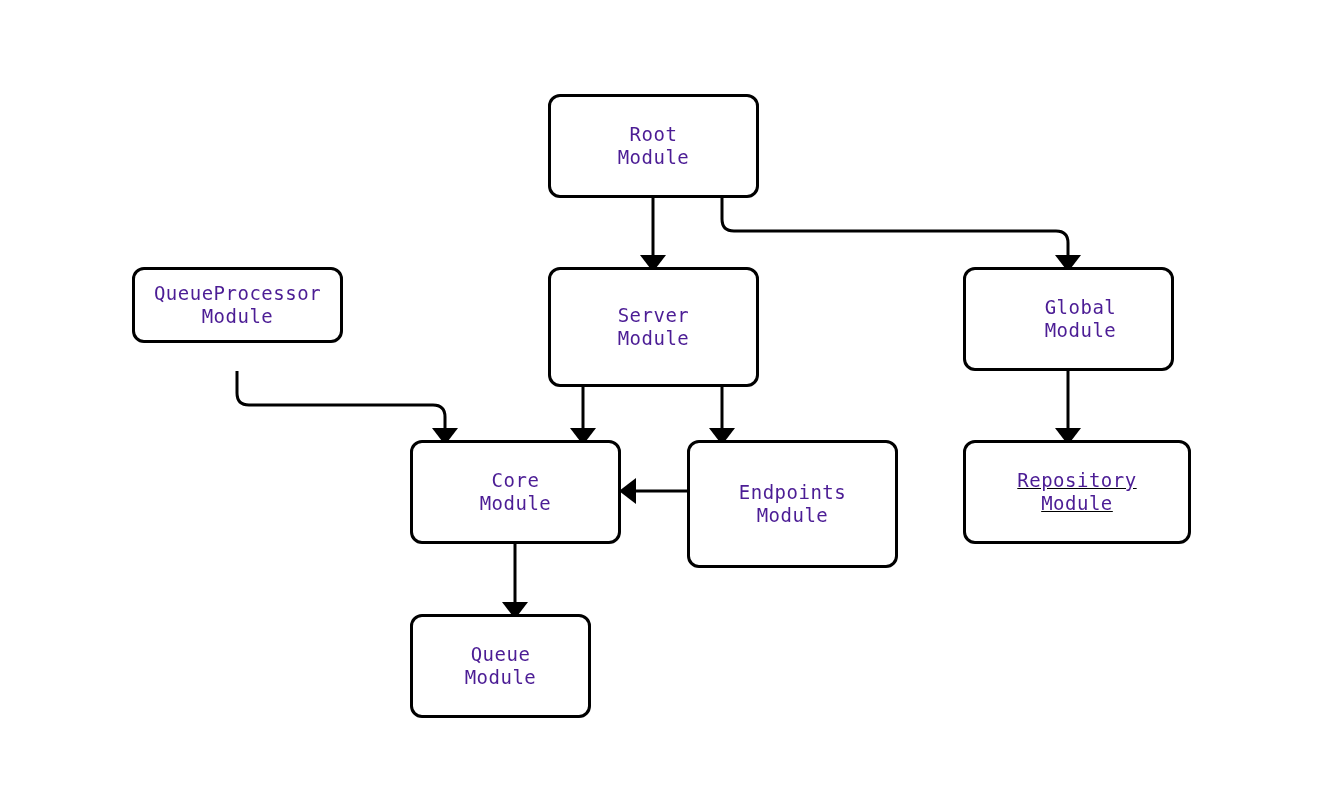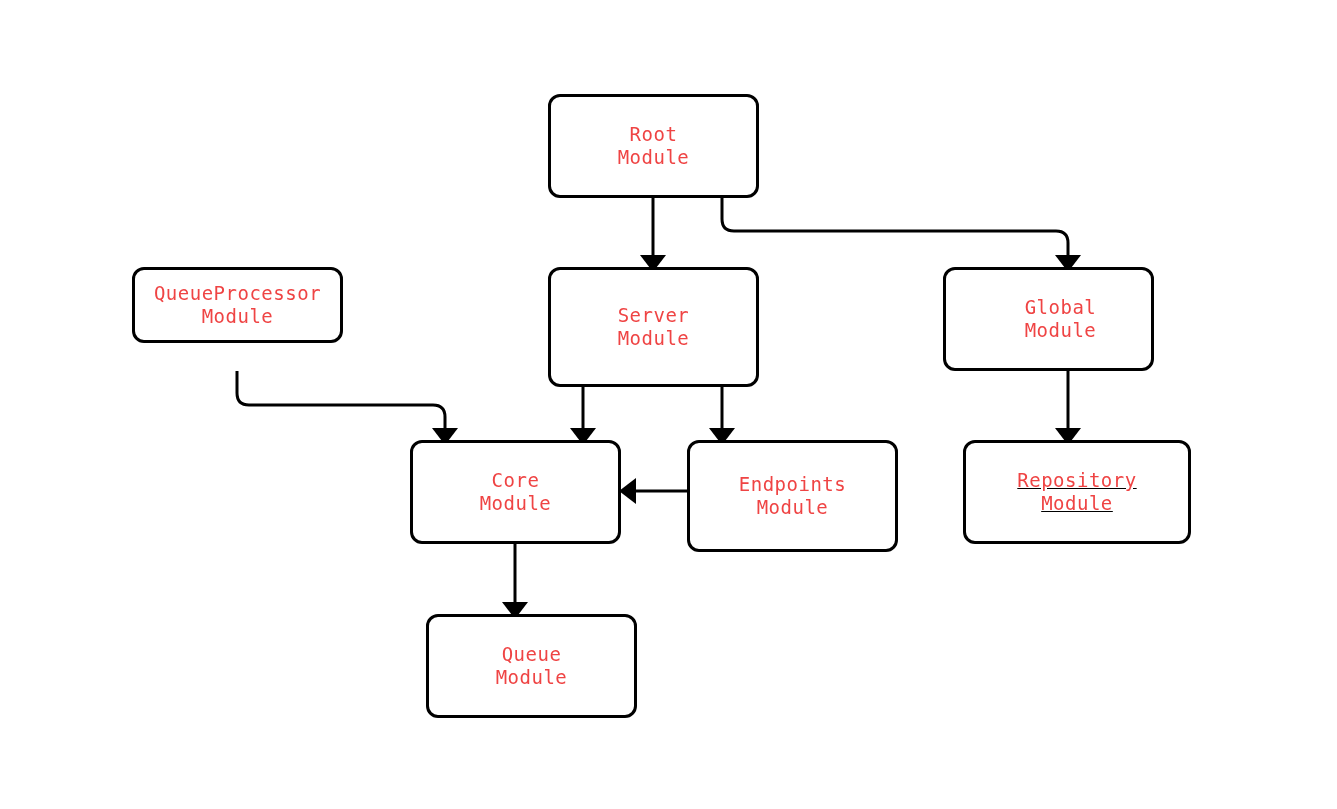--- a/index.html
+++ b/index.html
@@ -36,21 +36,21 @@
     display: flex;
     flex-direction: column;
     align-items: center;
     justify-content: center;
     z-index: 2;
   }
   .node-line {
     font-family: "DejaVu Sans Mono", "Liberation Mono", monospace;
     font-size: 19px;
     line-height: 23px;
-    color: #ef4444;
+    color: #4c1d95;
     letter-spacing: 0.5px;
     white-space: pre;
     text-align: center;
   }
 </style>
 </head>
 <body>
 
 <div id="diagram-canvas">
 
@@ -110,38 +110,38 @@
   <div class="node-box" style="left:132px; top:267px; width:211px; height:76px;">
     <div class="node-line">QueueProcessor</div>
     <div class="node-line">Module</div>
   </div>
 
   <div class="node-box" style="left:548px; top:267px; width:211px; height:120px;">
     <div class="node-line">Server</div>
     <div class="node-line">Module</div>
   </div>
 
-  <div class="node-box" style="left:943px; top:267px; width:211px; height:104px;padding-left:24px;">
+  <div class="node-box" style="left:963px; top:267px; width:211px; height:104px;padding-left:24px;">
     <div class="node-line">Global</div>
     <div class="node-line">Module</div>
   </div>
 
   <div class="node-box" style="left:410px; top:440px; width:211px; height:104px;">
     <div class="node-line">Core</div>
     <div class="node-line">Module</div>
   </div>
 
-  <div class="node-box" style="left:687px; top:440px; width:211px; height:112px;">
+  <div class="node-box" style="left:687px; top:440px; width:211px; height:128px;">
     <div class="node-line">Endpoints</div>
     <div class="node-line">Module</div>
   </div>
 
   <div class="node-box" style="left:963px; top:440px; width:228px; height:104px;text-decoration:underline;">
     <div class="node-line">Repository</div>
     <div class="node-line">Module</div>
   </div>
 
-  <div class="node-box" style="left:426px; top:614px; width:211px; height:104px;">
+  <div class="node-box" style="left:410px; top:614px; width:181px; height:104px;">
     <div class="node-line">Queue</div>
     <div class="node-line">Module</div>
   </div>
 
 </div>
 
 </body></html>

